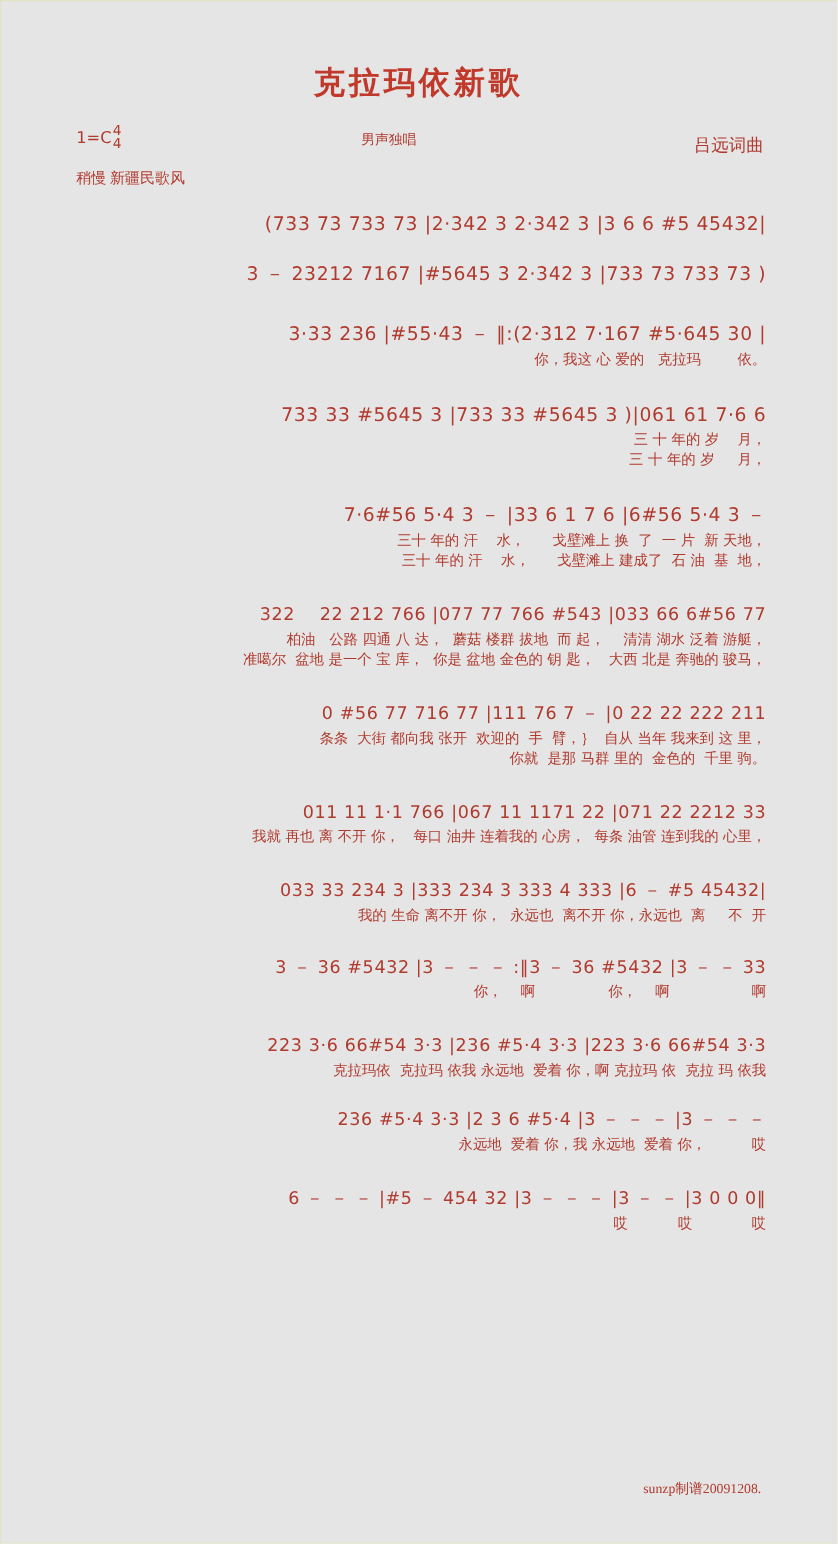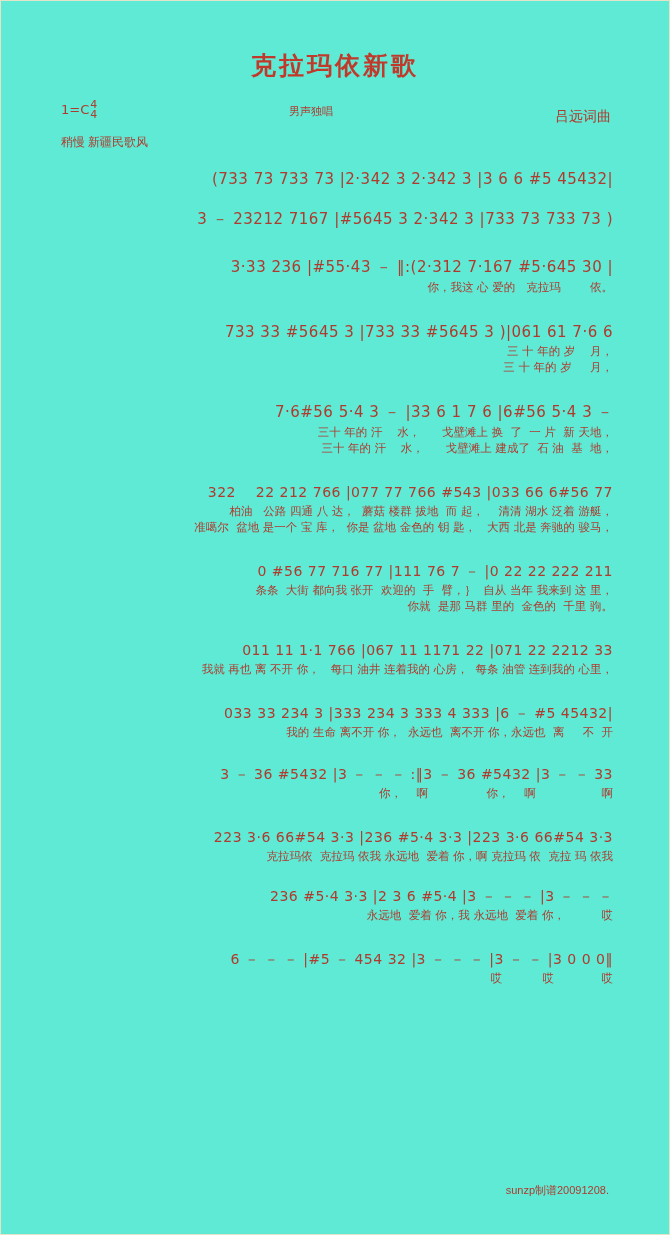--- a/index.html
+++ b/index.html
@@ -7,21 +7,21 @@
     padding: 0;
     background: #ffffff;
   }
   body {
     font-family: "Liberation Serif", serif;
   }
   .sheet {
     position: relative;
     width: 670px;
     height: 1235px;
-    background: #5eead4;
+    background: #e5e5e5;
     border: 1px solid #e3e3c8;
     box-sizing: border-box;
     overflow: hidden;
   }
   .title {
     text-align: center;
     color: #c0392b;
     font-size: 25px;
     font-weight: bold;
     letter-spacing: 3px;
@@ -94,21 +94,21 @@
     font-family: "DejaVu Sans", sans-serif;
   }
   .lyric.indent { margin-left: 120px; }
   .sysblock { margin-top: 17px; text-align: right; }
   .footer {
     position: absolute;
     right: 60px;
     bottom: 36px;
     color: #b03a2e;
     font-size: 11px;
-    font-family: Liberation Sans, sans-serif;
+    font-family: Liberation Serif, serif;
   }
 </style>
 </head>
 <body>
 
 <div class="sheet">
 
   <div class="title">克拉玛依新歌</div>
 
   <div class="meta">

